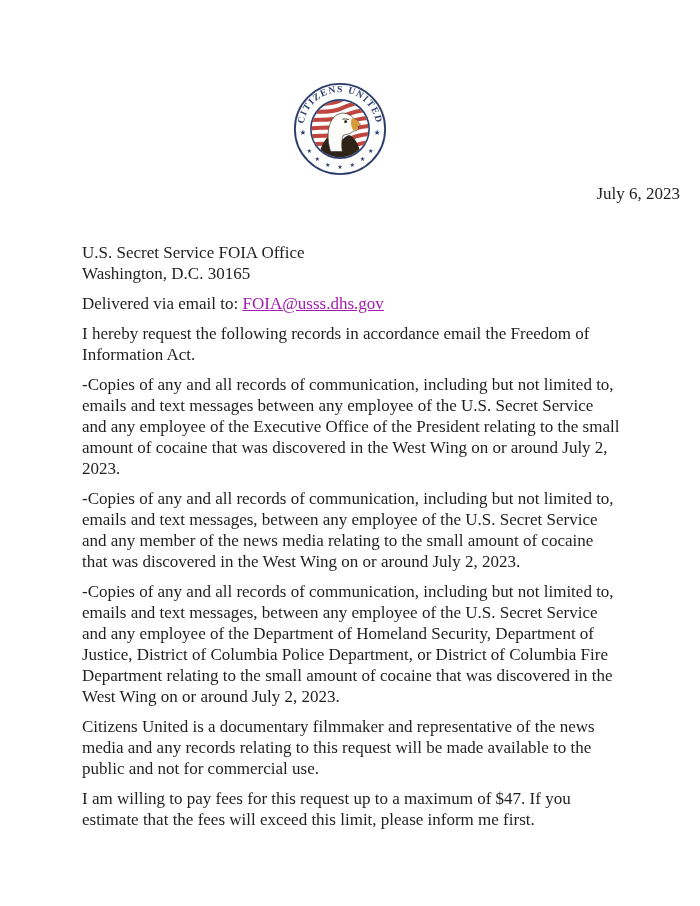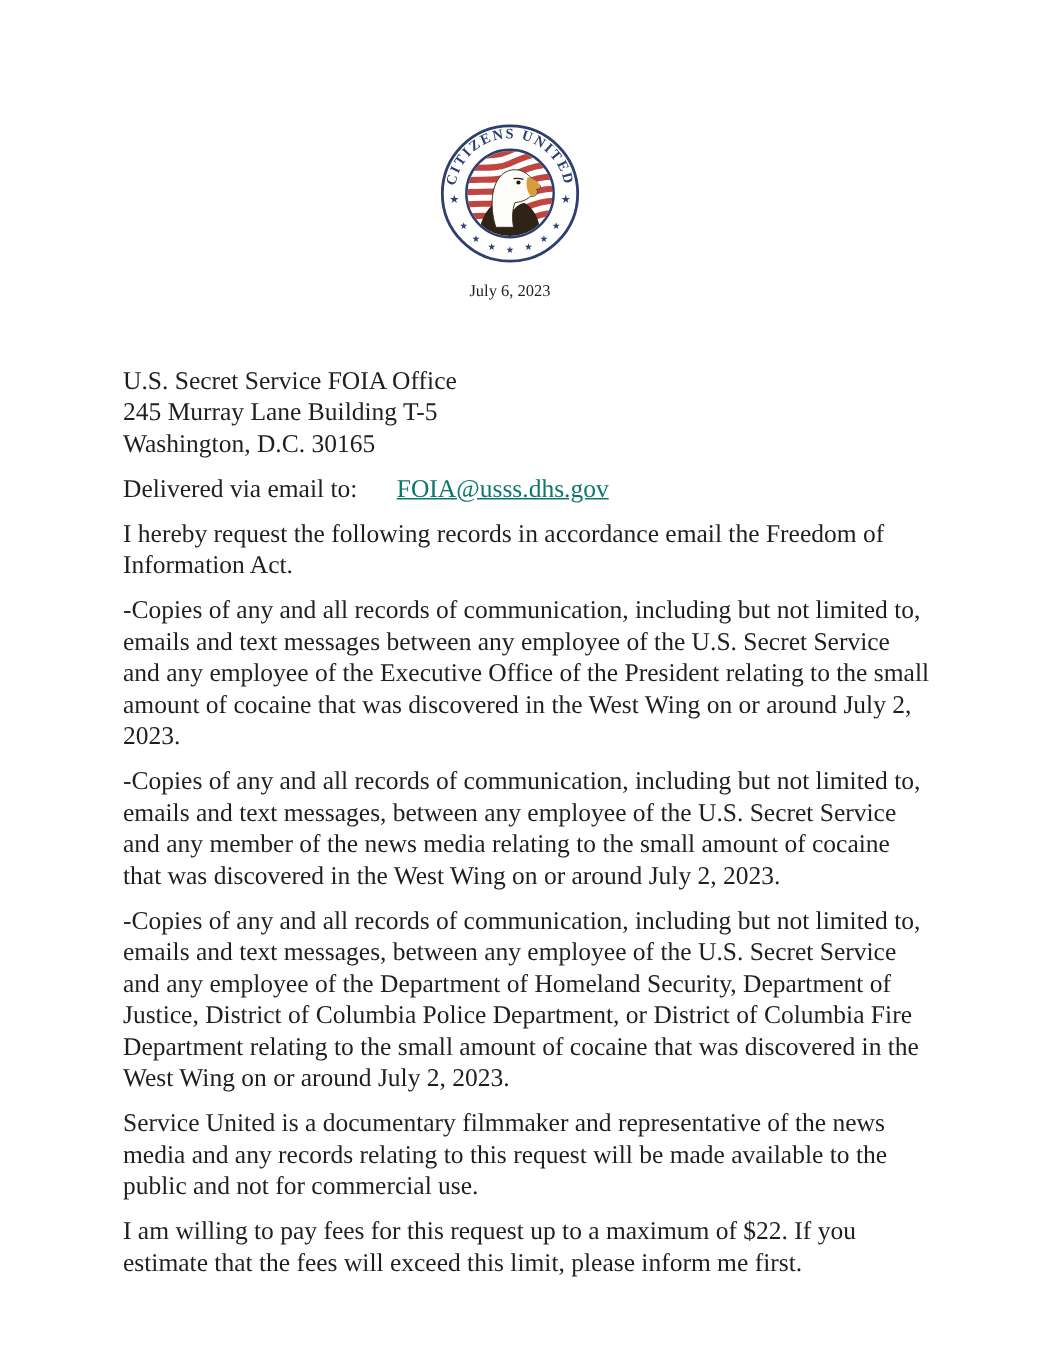--- a/index.html
+++ b/index.html
@@ -16,38 +16,37 @@
     padding-top: 82px;
     text-align: center;
   }
   .logo-svg {
     width: 94px;
     height: 94px;
     display: inline-block;
   }
   .date-line {
     width: 680px;
-    text-align: center;
-    font-size: 11px;
+    text-align: right;
+    font-size: 17px;
     line-height: 21px;
     margin-top: 3px;
   }
   .content {
     margin: 38px 0 0 82px;
     width: 540px;
     font-size: 17px;
     line-height: 21px;
   }
   .content p { margin: 0 0 9px 0; }
   .addr-line { display: block; }
   a.email-link {
-    color: #0f766e;
+    color: #a21caf;
     text-decoration: underline;
     cursor: pointer;
-    margin-left: 22px;
   }
   .arc-letters {
     font-family: "Liberation Serif", serif;
     font-size: 10.2px;
     font-weight: 700;
     letter-spacing: 1.4px;
   }
   .star-glyph {
     font-family: "DejaVu Sans", sans-serif;
   }
@@ -111,28 +110,27 @@
       </g>
     </svg>
   </div>
 
   <div class="date-line">July 6, 2023</div>
 
   <div class="content">
 
     <p>
       <span class="addr-line">U.S. Secret Service FOIA Office</span>
-      <span class="addr-line">245 Murray Lane Building T-5</span>
       <span class="addr-line">Washington, D.C. 30165</span>
     </p>
 
     <p><span>Delivered via email to: </span><a class="email-link" href="#">FOIA@usss.dhs.gov</a></p>
 
 
     <p>I hereby request the following records in accordance email the Freedom of Information Act.</p>
     <p>-Copies of any and all records of communication, including but not limited to, emails and text messages between any employee of the U.S. Secret Service and any employee of the Executive Office of the President relating to the small amount of cocaine that was discovered in the West Wing on or around July 2, 2023.</p>
     <p>-Copies of any and all records of communication, including but not limited to, emails and text messages, between any employee of the U.S. Secret Service and any member of the news media relating to the small amount of cocaine that was discovered in the West Wing on or around July 2, 2023.</p>
     <p>-Copies of any and all records of communication, including but not limited to, emails and text messages, between any employee of the U.S. Secret Service and any employee of the Department of Homeland Security, Department of Justice, District of Columbia Police Department, or District of Columbia Fire Department relating to the small amount of cocaine that was discovered in the West Wing on or around July 2, 2023.</p>
-    <p>Service United is a documentary filmmaker and representative of the news media and any records relating to this request will be made available to the public and not for commercial use.</p>
-    <p>I am willing to pay fees for this request up to a maximum of $22. If you estimate that the fees will exceed this limit, please inform me first.</p>
+    <p>Citizens United is a documentary filmmaker and representative of the news media and any records relating to this request will be made available to the public and not for commercial use.</p>
+    <p>I am willing to pay fees for this request up to a maximum of $47. If you estimate that the fees will exceed this limit, please inform me first.</p>
 
   </div>
 </div>
 
 </body></html>

